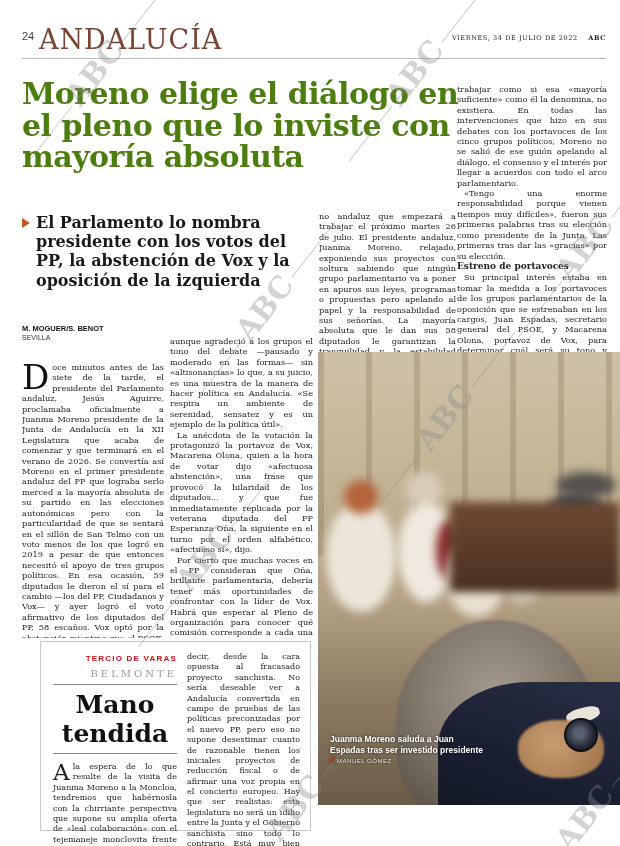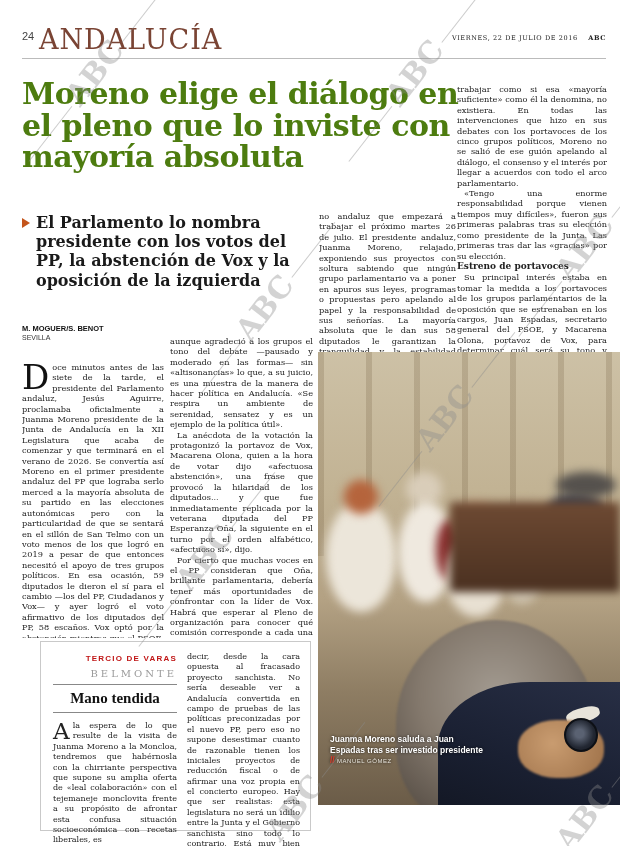--- a/index.html
+++ b/index.html
@@ -38,21 +38,21 @@
   
   .opinion{position:absolute;left:40px;top:641px;width:271px;height:190px;border:1px solid #c9c9c9;
            background:#fff;box-sizing:border-box;padding:10px 10px 8px 12px;}
   .op-cols{display:flex;gap:10px;height:100%;}
   .op-left{width:125px;}
   .op-right{width:114px;display:flex;flex-direction:column;}
   .op-kicker{font-size:8px;font-weight:bold;color:#c01616;letter-spacing:1.2px;text-align:right;
              font-family:"Liberation Sans",sans-serif;margin-top:2px;}
   .op-author{font-size:10px;color:#9a9a9a;letter-spacing:3px;text-align:right;margin-top:5px;}
   .op-rule{border-top:1px solid #888;margin:5px 0;}
-  .op-title{font-size:15px;font-weight:bold;text-align:center;margin:2px 0 1px 0;color:#111;font-family:Liberation Serif, serif;}
+  .op-title{font-size:25px;font-weight:bold;text-align:center;margin:2px 0 1px 0;color:#111;}
   .op-text{font-size:8px;line-height:1.3;text-align:justify;color:#222;}
   .op-left .op-text{margin-top:8px;}
   .op-drop{float:left;font-size:23px;line-height:19px;padding:1px 3px 0 0;}
   
   .photo{position:absolute;left:318px;top:352px;width:302px;height:453px;overflow:hidden;
          background:linear-gradient(180deg,#cdc1a6 0%,#c2b394 30%,#b3a183 55%,#8e7d63 75%,#6b5c48 100%);}
   .ph-columns{position:absolute;inset:0 0 55% 0;
      background:repeating-linear-gradient(90deg,rgba(120,100,70,.25) 0 6px,rgba(0,0,0,0) 6px 48px);}
   .blob{position:absolute;border-radius:50%;filter:blur(5px);}
   .bench{position:absolute;right:0;top:150px;width:170px;height:90px;filter:blur(4px);
@@ -90,21 +90,21 @@
   <div class="wm" style="left:330px;top:400px;">ABC</div>
   <div class="wm" style="left:90px;top:540px;">ABC</div>
   <div class="wm" style="left:470px;top:230px;">ABC</div>
   <div class="wm" style="left:180px;top:790px;">ABC</div>
   <div class="wm" style="left:470px;top:800px;">ABC</div>
 
   <div class="masthead">
     <span class="page-num">24</span>
     <span class="section-title">ANDALUCÍA</span>
     <span class="dateline">
-      <span>VIERNES, 22 DE JULIO DE 2016</span>
+      <span>VIERNES, 34 DE JULIO DE 2022</span>
       <span class="brand">ABC</span>
     </span>
   </div>
   <div class="head-rule"></div>
 
   <h1 class="headline" style="margin:0;">Moreno elige el diálogo en el pleno que lo inviste con mayoría absoluta</h1>
 
   <div class="bullets">
     <div class="bullet">
       <span class="arrow"></span>

